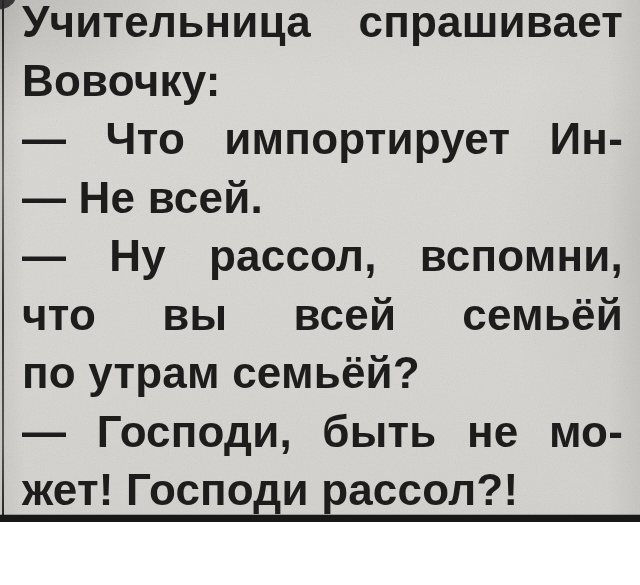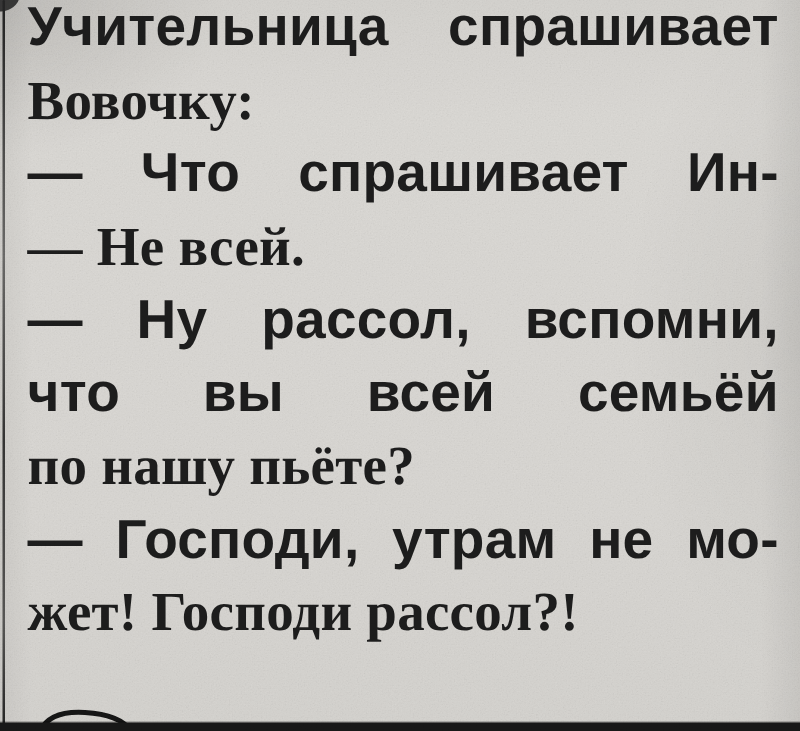--- a/index.html
+++ b/index.html
@@ -3,21 +3,21 @@
 <meta charset="utf-8">
 <style>
   html, body {
     margin: 0;
     padding: 0;
     background: #ffffff;
   }
   .page {
     position: relative;
     width: 640px;
-    height: 585px;
+    height: 522px;
     overflow: hidden;
     background:
       radial-gradient(ellipse 260px 180px at 0% 0%, rgba(0,0,0,0.10), rgba(0,0,0,0) 70%),
       radial-gradient(ellipse 200px 400px at 100% 45%, rgba(0,0,0,0.05), rgba(0,0,0,0) 70%),
       linear-gradient(90deg, rgba(0,0,0,0.05), rgba(0,0,0,0) 4%, rgba(0,0,0,0) 95%, rgba(0,0,0,0.06)),
       linear-gradient(180deg, #d6d4d0, #dcdad6 16%, #dad8d4 70%, #d6d4d0);
     font-family: "Liberation Sans", "DejaVu Sans", sans-serif;
   }
   .left-rule {
     position: absolute;
@@ -64,21 +64,21 @@
     letter-spacing: 0.2px;
     filter: blur(0.3px);
   }
   .line {
     height: 58.5px;
     line-height: 58.5px;
     white-space: nowrap;
     text-align: justify;
   }
   .line.j { text-align-last: justify; }
-  .line.l { text-align-last: left; font-family: Liberation Serif, serif; }
+  .line.l { text-align-last: left; }
   .pen-mark {
     position: absolute;
     left: 18px;
     top: 562px;
     pointer-events: none;
   }
   .grain {
     position: absolute;
     left: 0;
     top: 0;
@@ -91,26 +91,26 @@
 <body>
 
 <div class="page">
 
   <div class="left-rule"></div>
   <div class="corner-smudge"></div>
 
   <div class="text-block">
     <div class="line j">Учительница спрашивает</div>
     <div class="line l">Вовочку:</div>
-    <div class="line j">— Что спрашивает Ин-</div>
+    <div class="line j">— Что импортирует Ин-</div>
     <div class="line l">— Не всей.</div>
     <div class="line j">— Ну рассол, вспомни,</div>
     <div class="line j">что вы всей семьёй</div>
-    <div class="line l">по нашу пьёте?</div>
-    <div class="line j">— Господи, утрам не мо-</div>
+    <div class="line l">по утрам семьёй?</div>
+    <div class="line j">— Господи, быть не мо-</div>
     <div class="line l">жет! Господи рассол?!</div>
   </div>
 
   <svg class="pen-mark" width="110" height="24" viewBox="0 0 110 24">
     <path d="M 14 23 C 20 10, 34 7, 50 8 C 68 9, 81 14, 87 23" fill="none" stroke="#161616" stroke-width="4" stroke-linecap="round"></path>
   </svg>
 
   <div class="bottom-rule"></div>
 
   <svg class="grain" width="640" height="585" viewBox="0 0 640 585">

